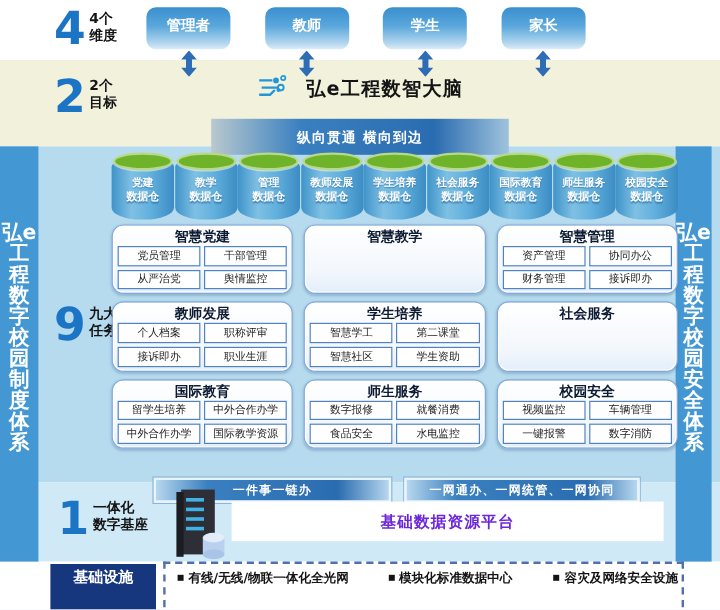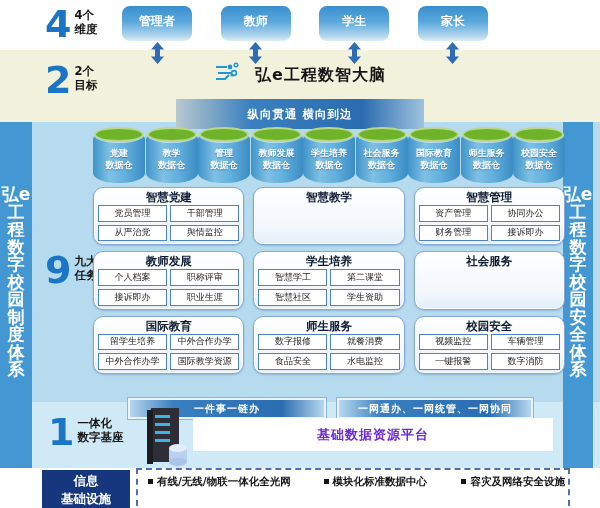--- a/index.html
+++ b/index.html
@@ -353,21 +353,20 @@
       <rect x="22" y="33" width="15" height="3" fill="#3fb3e8"></rect>
       <rect x="36" y="42" width="18" height="14" fill="#b9d0ee"></rect>
       <ellipse cx="45" cy="56" rx="9" ry="4" fill="#a9c4e8"></ellipse>
       <ellipse cx="45" cy="42" rx="9" ry="4" fill="#e3edfa"></ellipse>
     </svg>
   </div>
 
   <div class="platform-box">基础数据资源平台</div>
 
   <div class="infra-label">
-    <div>信息</div>
     <div>基础设施</div>
   </div>
   <div class="infra-box">
     <div class="infra-item">有线/无线/物联一体化全光网</div>
     <div class="infra-item">模块化标准数据中心</div>
     <div class="infra-item">容灾及网络安全设施</div>
     <div class="infra-item">5G教育专网</div>
     <div class="infra-item">虚拟计算/存储池</div>
   </div>
 

